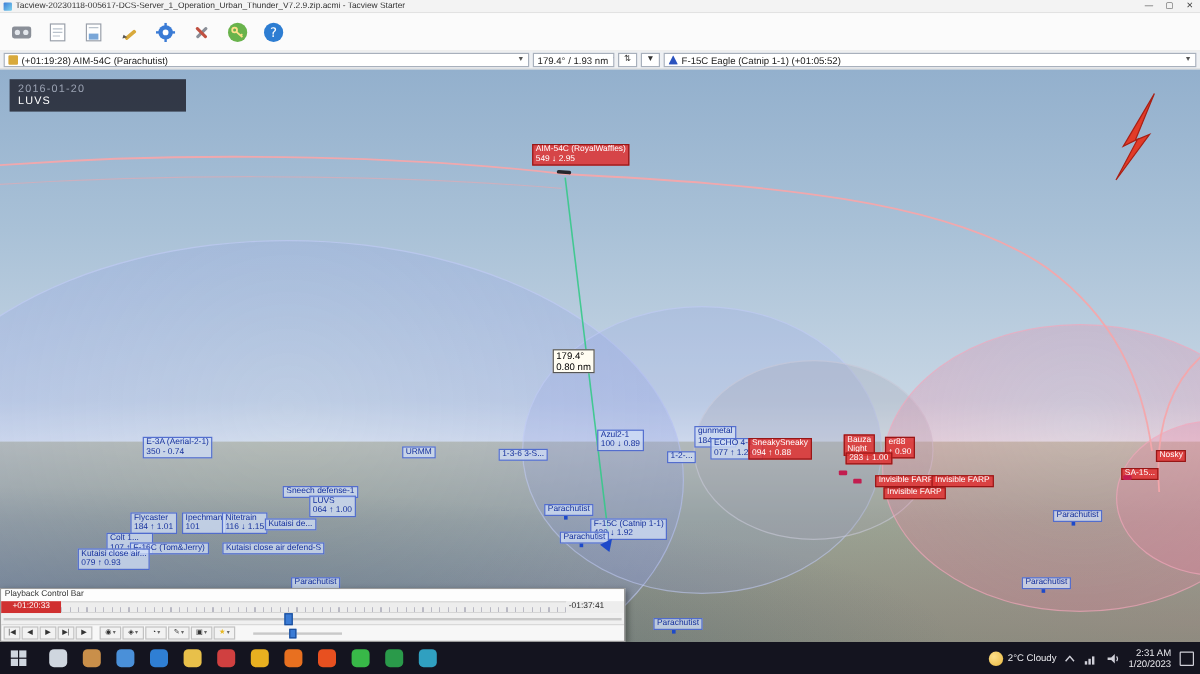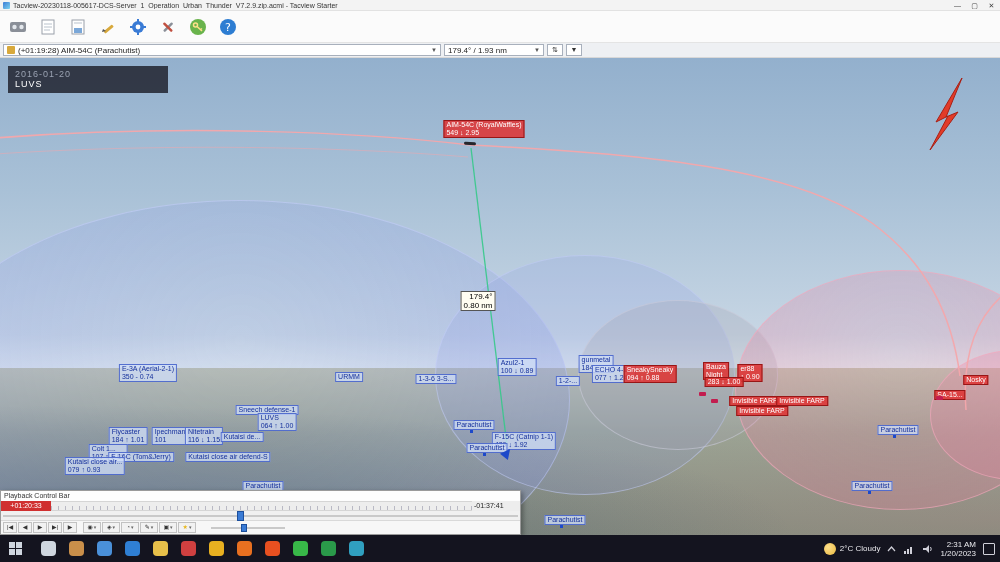--- a/index.html
+++ b/index.html
@@ -15,21 +15,21 @@
 
   
   .toolbar { position:absolute; top:11px; left:0; width:1000px; height:32px; background:#fbfbfb; border-bottom:1px solid #e4e4e4; display:flex; align-items:center; gap:3px; padding-left:4px; }
   .tool-btn { width:27px; height:27px; border:1px solid transparent; background:transparent; display:flex; align-items:center; justify-content:center; border-radius:2px; }
 
   
   .selbar { position:absolute; top:43px; left:0; width:1000px; height:15px; background:#eef0f3; border-bottom:1px solid #d8d8d8; display:flex; align-items:center; gap:3px; padding:0 3px; font-size:8px; color:#222; }
   .dd { background:#fff; border:1px solid #a8b0bc; height:12px; display:flex; align-items:center; gap:3px; padding:0 3px; white-space:nowrap; overflow:hidden; }
   .dd .caret { margin-left:auto; font-size:6px; color:#555; }
   .dd.primary { width:438px; }
-  .dd.range { width:100px; }
+  .dd.range { width:68px; }
   .dd.secondary { flex:1; }
   .mini-ico { width:8px; height:8px; border-radius:1px; flex:none; }
   .mini-ico.missile { background:#d8a93c; }
   .mini-ico.jet { background:#2a52be; clip-path:polygon(50% 0,100% 100%,0 100%); }
   .swap-btn { width:16px; height:12px; border:1px solid #a8b0bc; background:#fff; font-size:7px; line-height:10px; text-align:center; color:#333; }
 
   
   .scene { position:absolute; top:58px; left:0; width:1000px; height:477px; overflow:hidden;
     background:linear-gradient(#93b0cd 0%, #a9c1d7 28%, #c7d6e4 58%, #dde7ee 65%); }
   .terrain { position:absolute; left:0; right:0; top:310px; bottom:0;
@@ -41,31 +41,31 @@
   .dome.blue-big   { left:-90px;  top:142px; width:660px; height:400px; background:radial-gradient(circle at 50% 35%, rgba(140,155,230,0.14), rgba(140,155,230,0.30)); border:1px solid rgba(200,210,250,0.55); }
   .dome.blue-mid   { left:435px;  top:197px; width:300px; height:240px; background:rgba(140,155,230,0.20); border:1px solid rgba(200,210,250,0.5); }
   .dome.gray-small { left:578px;  top:242px; width:200px; height:150px; background:rgba(160,160,175,0.28); border:1px solid rgba(210,210,225,0.5); }
   .dome.pink-big   { left:735px;  top:212px; width:330px; height:240px; background:radial-gradient(circle at 50% 35%, rgba(235,130,160,0.18), rgba(235,130,160,0.32)); border:1px solid rgba(245,170,190,0.6); }
   .dome.pink-small { left:930px;  top:292px; width:170px; height:130px; background:rgba(235,130,160,0.28); border:1px solid rgba(245,170,190,0.6); }
   svg.trails { position:absolute; inset:0; width:1000px; height:477px; }
   .trail-pink  { fill:none; stroke:var(--trail_pink); stroke-width:1.5; opacity:0.95; }
   .trail-pink2 { fill:none; stroke:var(--trail_pink); stroke-width:1; opacity:0.5; }
   .target-line { fill:none; stroke:var(--target_line); stroke-width:1.3; opacity:0.9; }
 
-  .hud { position:absolute; left:8px; top:8px; width:160px; background:rgba(22,22,32,0.78); color:#fff; padding:3px 7px 4px; }
+  .hud { position:absolute; left:8px; top:8px; width:147px; background:rgba(22,22,32,0.78); color:#fff; padding:3px 7px 4px; }
   .hud .date { font-size:9px; color:#9aa2b2; letter-spacing:1px; }
   .hud .time { font-family:"DejaVu Sans Mono","Liberation Mono",monospace; font-size:21px; font-weight:bold; line-height:22px; }
   .hud .state { font-size:9px; letter-spacing:1px; }
 
   .compass { position:absolute; left:890px; top:12px; }
 
   .label { position:absolute; transform:translateX(-50%); font-size:7px; line-height:8px; padding:0 2px; white-space:nowrap; text-align:left; }
   .label.blue    { color:#15309c; background:rgba(206,220,246,0.78); border:1px solid rgba(62,92,200,0.85); }
   .label.red     { color:#fff; background:rgba(222,52,52,0.88); border:1px solid #971616; }
-  .label.measure { color:#000; background:#fffdf2; border:1px solid #555; font-size:8px; line-height:9px;text-align:right; }
+  .label.measure { color:#000; background:#fffdf2; border:1px solid #555; font-size:8px; line-height:9px; }
   .uicon { position:absolute; }
   .uicon.missile { width:12px; height:3px; background:#26262c; transform:rotate(4deg); border-radius:2px; }
   .uicon.jet-blue { width:0; height:0; border-left:5px solid transparent; border-right:5px solid transparent; border-bottom:10px solid #1d49c9; transform:rotate(38deg); }
   .uicon.unit-red { width:7px; height:4px; background:#c21d4f; border-radius:1px; }
   .uicon.dot-blue { width:3px; height:3px; background:#1d49c9; }
 
   
   .pcb { position:absolute; left:0; top:490px; width:521px; height:45px; background:#f7f7f7; border:1px solid #9a9a9a; box-shadow:2px 2px 5px rgba(0,0,0,0.35); font-size:7px; color:#222; }
   .pcb .pcb-title { height:10px; line-height:10px; padding-left:3px; background:#fdfdfd; color:#333; }
   .pcb .timerow { height:10px; display:flex; align-items:stretch; }
@@ -182,20 +182,25 @@
       <span class="mini-ico missile"></span>
       <span>(+01:19:28) AIM-54C (Parachutist)</span>
       <span class="caret">▼</span>
     </div>
     <div class="dd range">
       <span>179.4° / 1.93 nm</span>
       <span class="caret">▼</span>
     </div>
     <button class="swap-btn">⇅</button>
     <button class="swap-btn">▼</button>
+    <div class="dd secondary">
+      <span class="mini-ico jet"></span>
+      <span>F-15C Eagle (Catnip 1-1) (+01:05:52)</span>
+      <span class="caret">▼</span>
+    </div>
   </div>
 
   <div class="scene">
     <div class="terrain"></div>
     <div class="terrain-shade"></div>
     <div class="dome blue-big"></div>
     <div class="dome blue-mid"></div>
     <div class="dome gray-small"></div>
     <div class="dome pink-big"></div>
     <div class="dome pink-small"></div>

